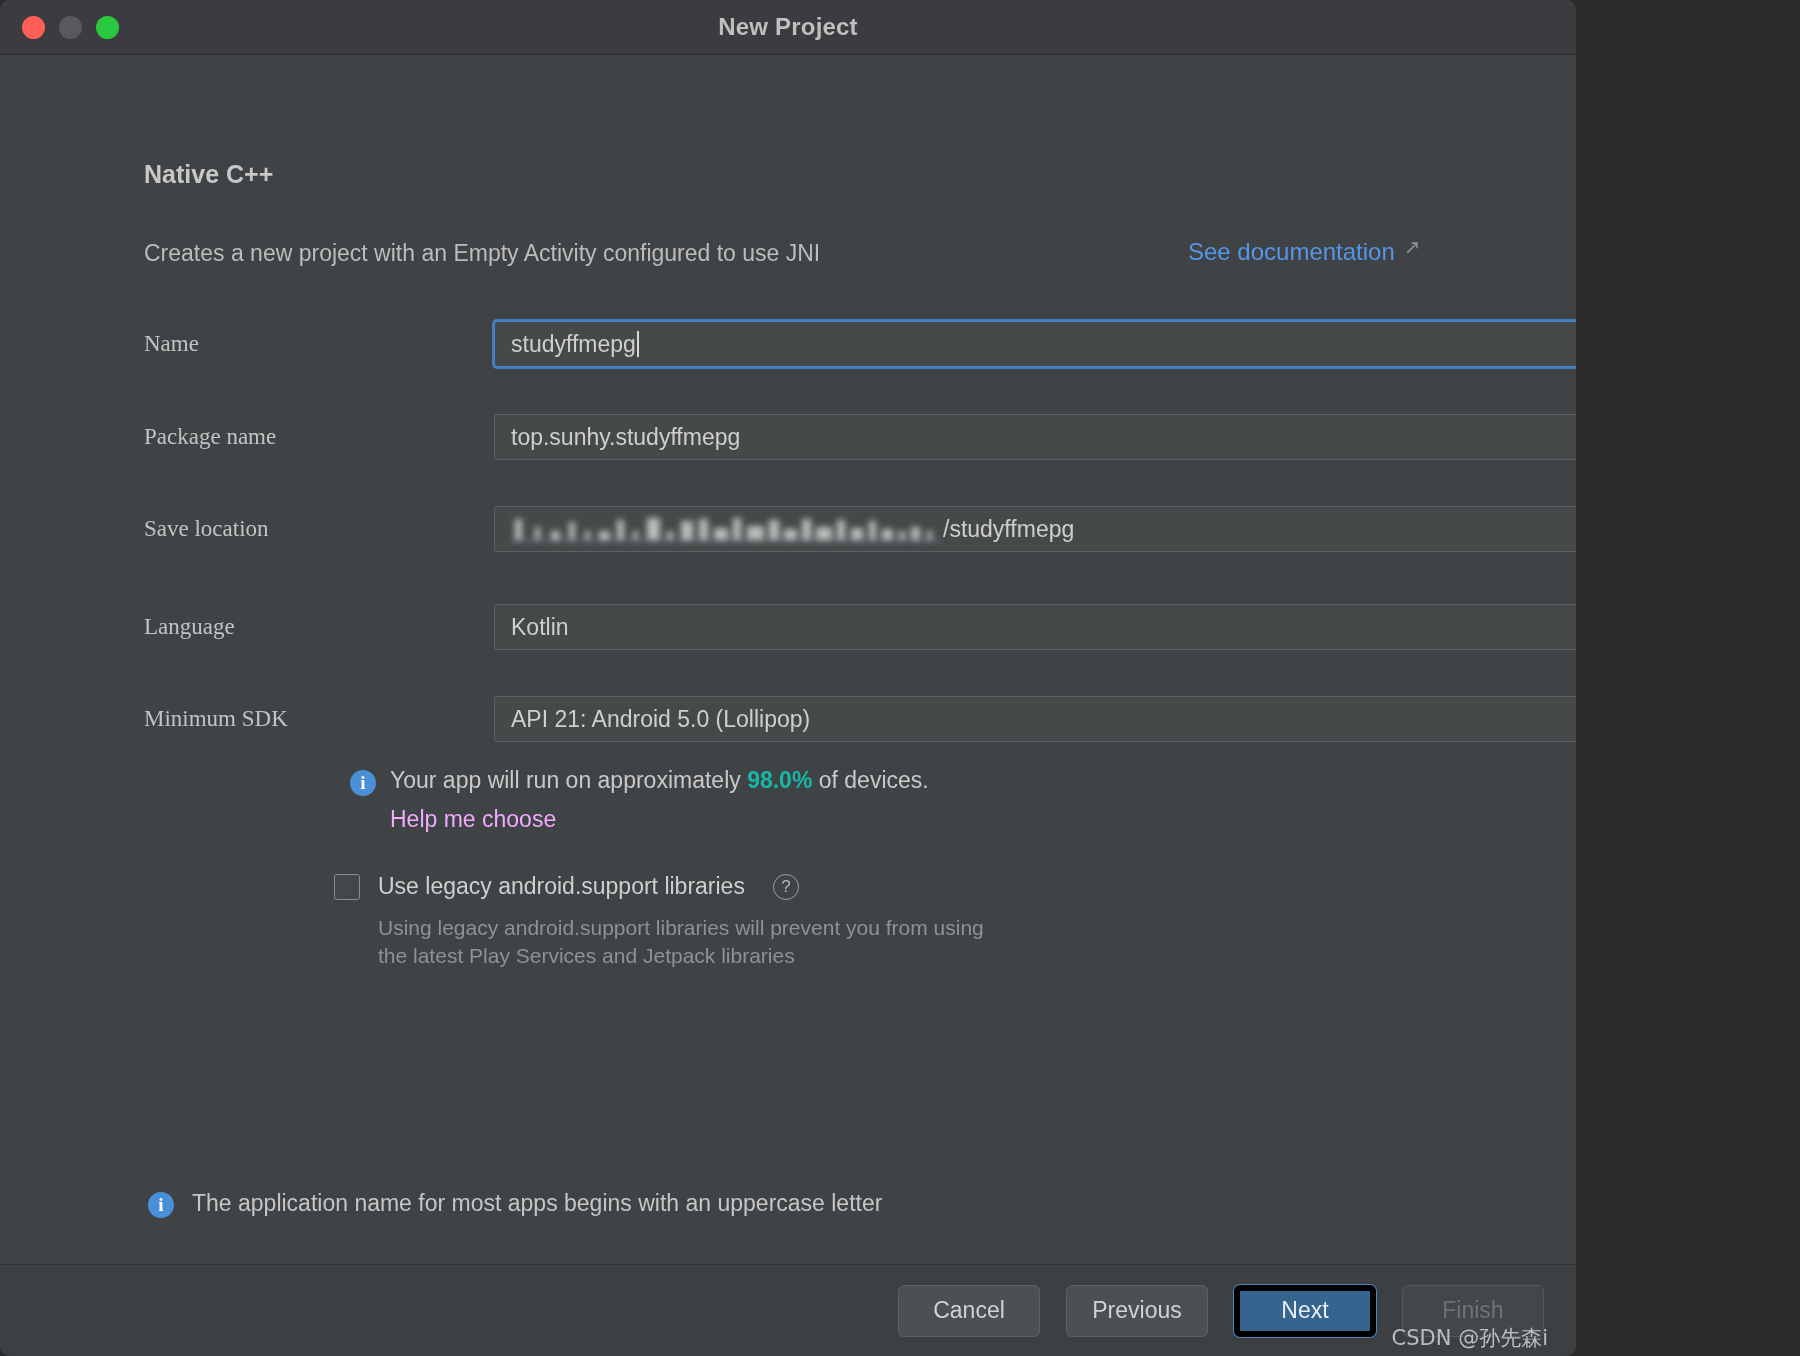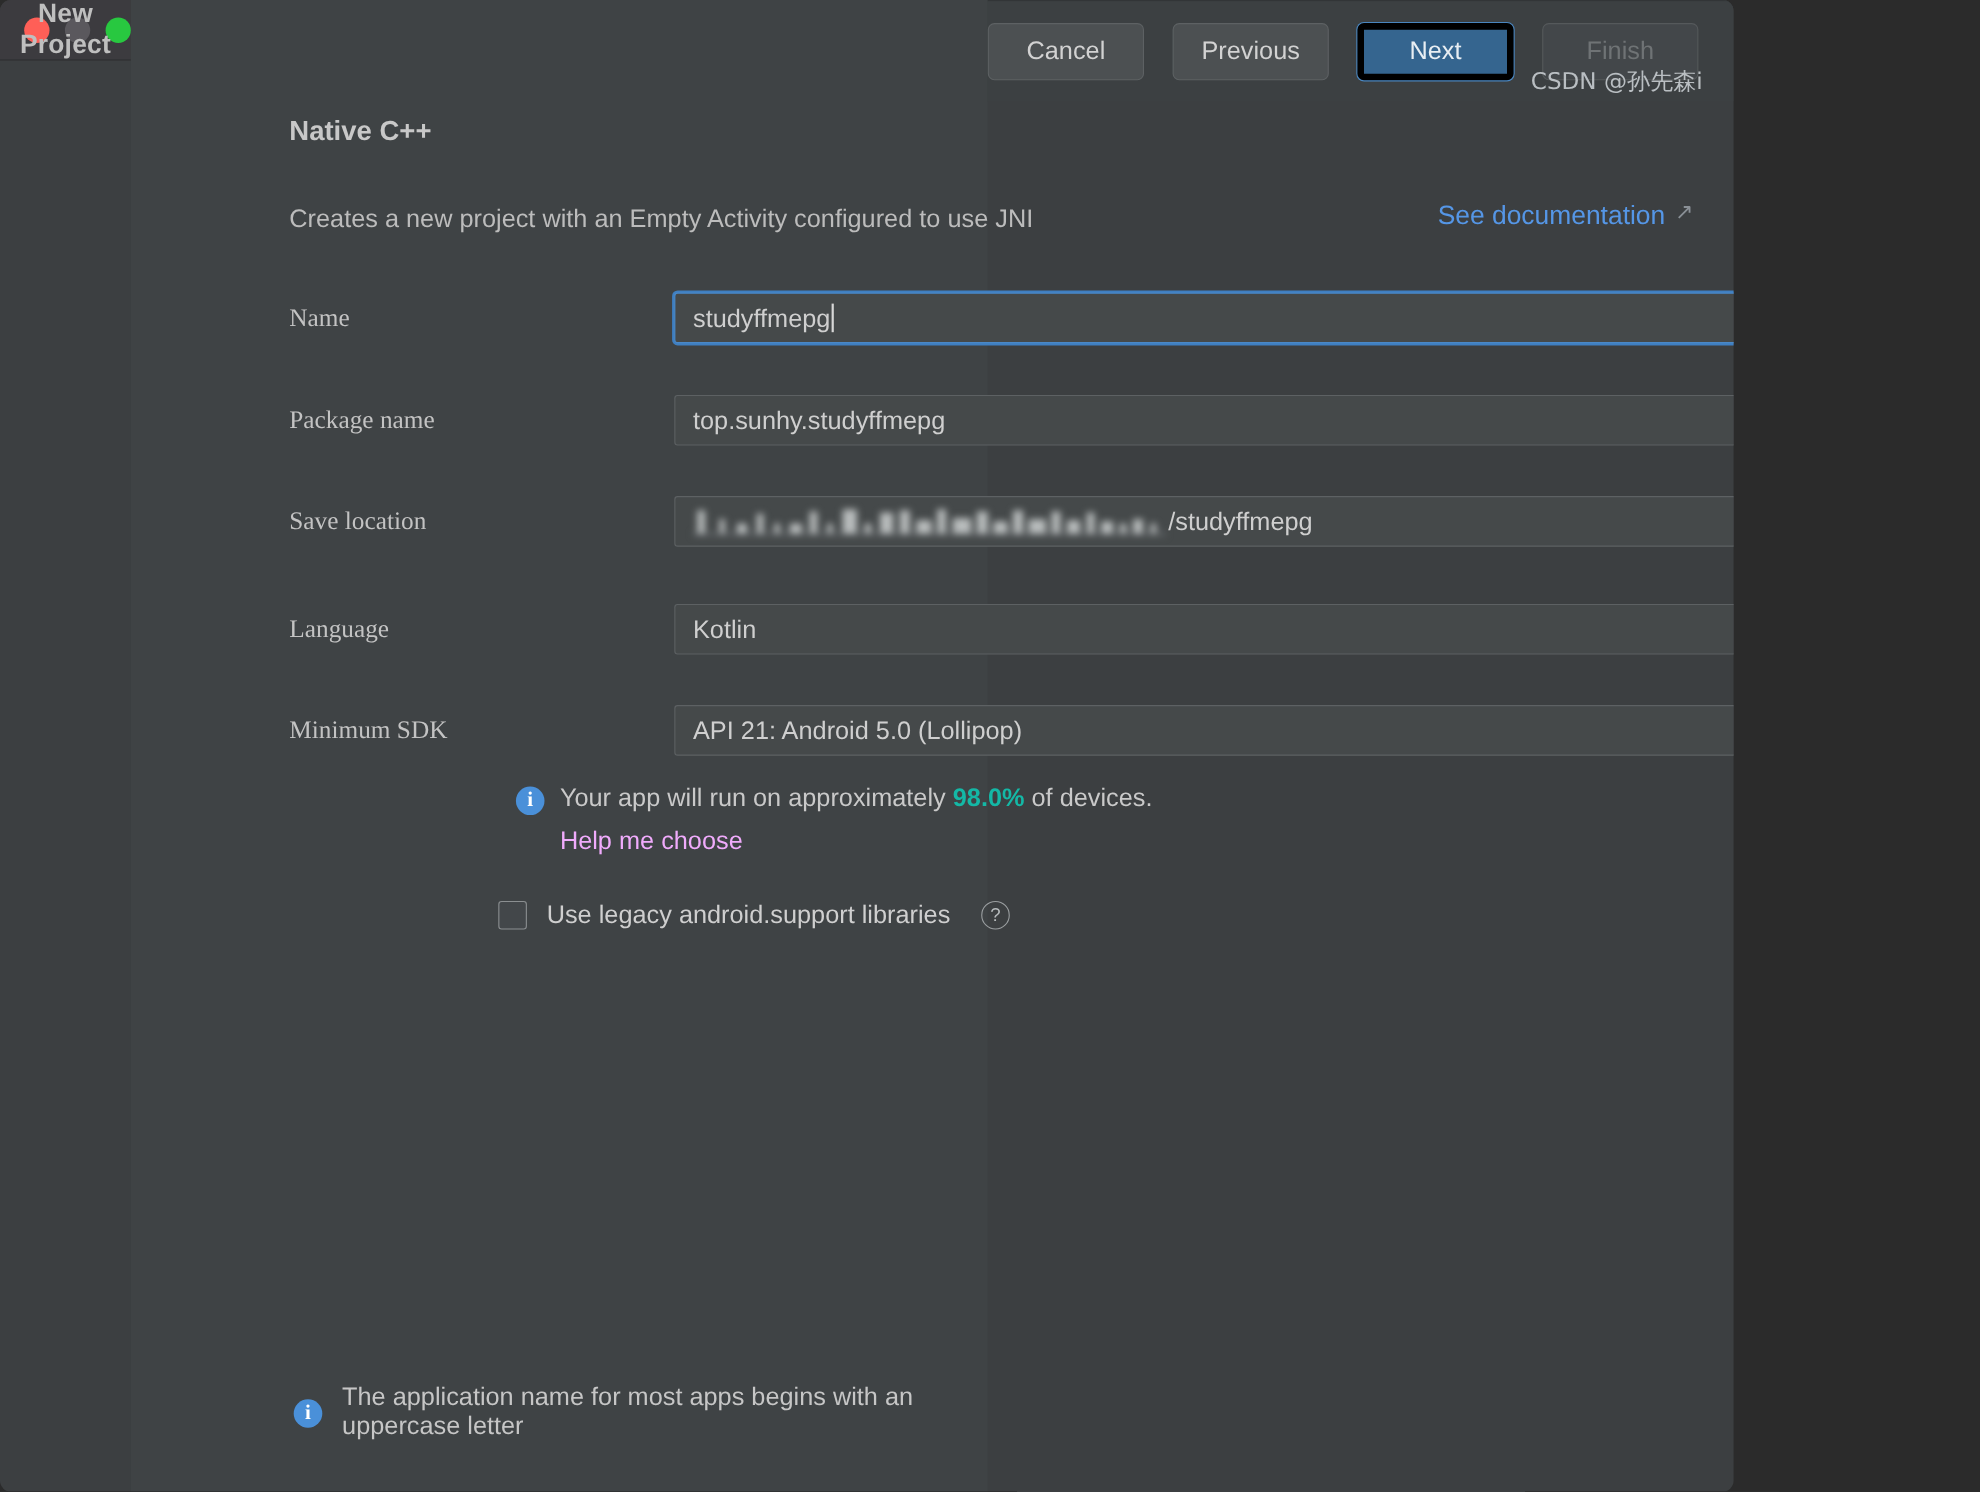--- a/index.html
+++ b/index.html
@@ -9,21 +9,21 @@
     font-family: "Liberation Sans", sans-serif;
     overflow: hidden;
   }
   .window {
     position: relative;
     width: 1576px; height: 1356px;
     background: #3c3f41;
     border-radius: 10px;
     overflow: hidden;
     display: flex;
-    flex-direction: row;
+    flex-direction: column;
   }
 
   
   .titlebar {
     position: relative;
     height: 55px;
     flex: 0 0 55px;
     background: #3c3b3f;
     border-bottom: 1px solid #2d2f30;
     display: flex;
@@ -417,20 +417,24 @@
       </div>
       <div class="help-link">Help me choose</div>
     </div>
 
     <div class="checkbox-block">
       <div class="cb-row">
         <span class="checkbox"></span>
         <span class="cb-label">Use legacy android.support libraries</span>
         <span class="help-icon">?</span>
       </div>
+      <div class="cb-desc">
+        <div>Using legacy android.support libraries will prevent you from using</div>
+        <div>the latest Play Services and Jetpack libraries</div>
+      </div>
     </div>
 
     <div class="status-line">
       <span class="icon-info">i</span>
       <span>The application name for most apps begins with an uppercase letter</span>
     </div>
 
   </div>
 
   <div class="buttonbar">

